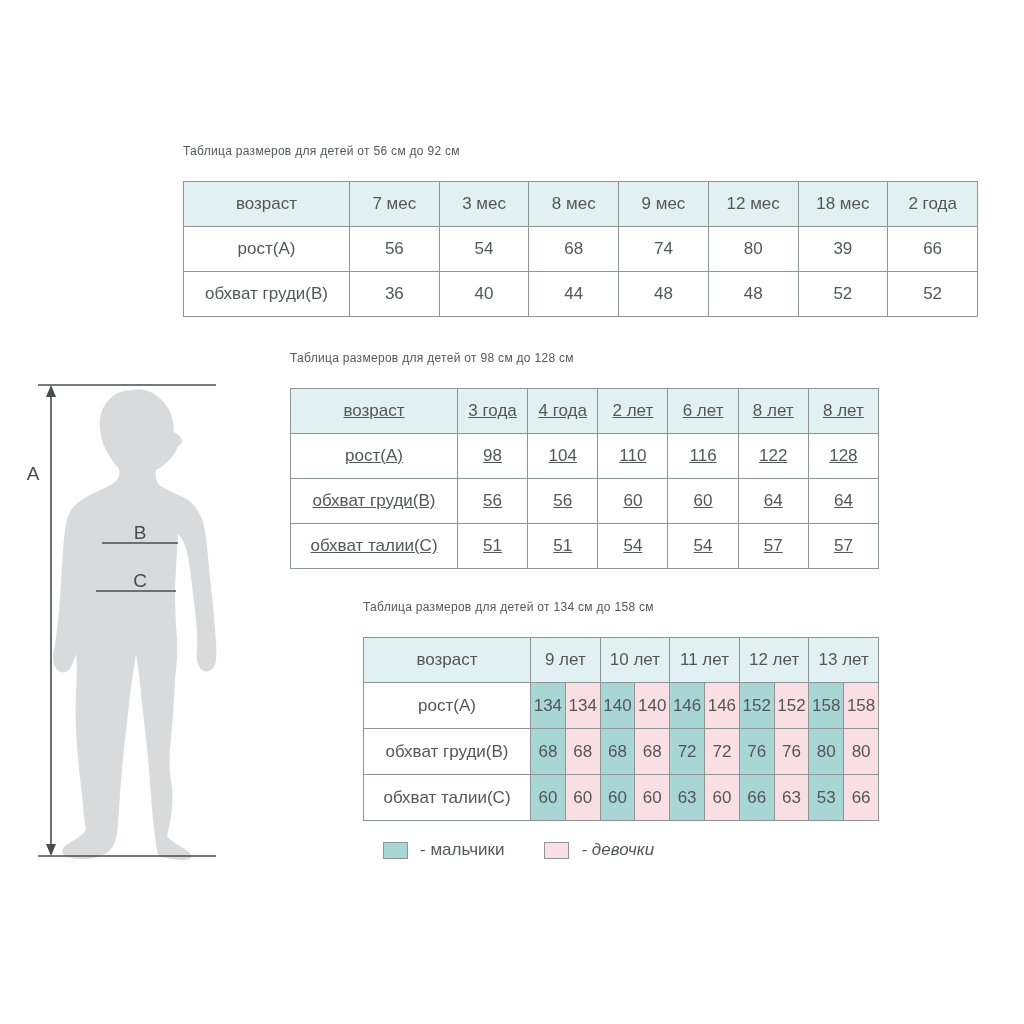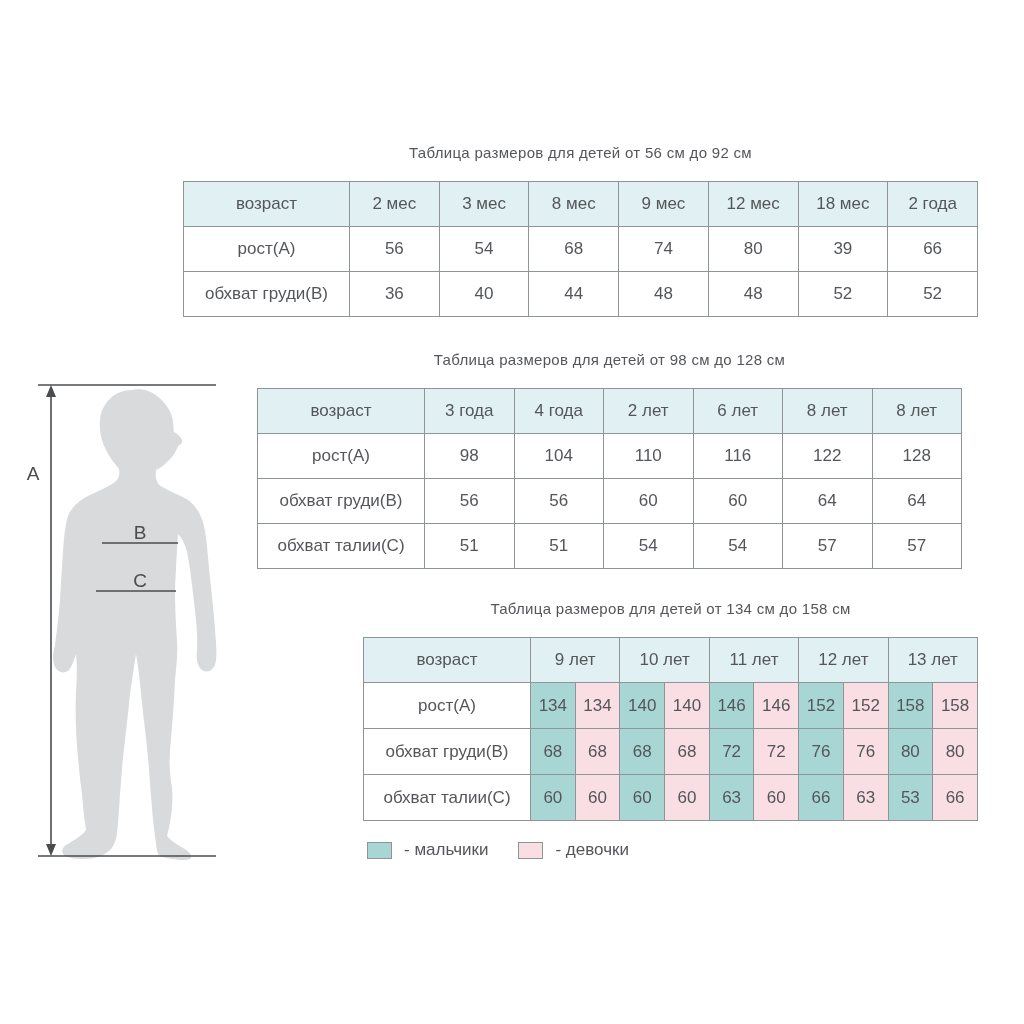--- a/index.html
+++ b/index.html
@@ -15,22 +15,22 @@
   html,body{width:1024px;height:1024px;background:#ffffff;overflow:hidden;}
   body{
     position:relative;
     font-family:"Liberation Sans", sans-serif;
     color:var(--text);
   }
   .table-block{position:absolute;}
   .table-title{
     position:absolute;
     left:0; right:0; top:-37px;
-    text-align:center;
-    font-size:15px;
+    text-align:left;
+    font-size:12px;
     letter-spacing:.3px;
     color:var(--text);
     white-space:nowrap;
   }
   table{
     border-collapse:collapse;
     table-layout:fixed;
     width:100%;
   }
   th,td{
@@ -38,39 +38,39 @@
     text-align:center;
     vertical-align:middle;
     font-weight:normal;
     font-size:17px;
     color:var(--text);
     padding:0;
     overflow:hidden;
   }
   thead th{background:var(--header-bg);}
   #t0{left:183px; top:181px; width:795px;}
-  #t1{left:257px; top:388px; width:705px;}
-  #t2{left:363px; top:637px; width:615px;border-radius:18px;}
+  #t1{left:290px; top:388px; width:589px;text-decoration:underline;}
+  #t2{left:363px; top:637px; width:516px;border-radius:18px;}
   #t0 tr,#t1 tr{height:45px;}
   #t2 tr{height:45px;}
   #t2 tbody tr{height:46px;}
   .label-col{width:166px;}
   #t1 .label-col,#t2 .label-col{width:167px;}
   td.boy{background:var(--boys);}
   td.girl{background:var(--girls);}
   
   .legend{
     position:absolute;
     left:367px; top:840px;
     display:flex;
     align-items:center;
     font-size:17px;
   }
-  .legend-item{display:flex;align-items:center;}
-  .legend-item + .legend-item{margin-left:30px;}
+  .legend-item{display:flex;align-items:center;margin-left:16px;}
+  .legend-item + .legend-item{margin-left:40px;font-style:italic;}
   .swatch{
     width:25px;height:17px;
     border:1px solid var(--border);
     margin-right:12px;
     display:inline-block;
   }
   .swatch.boys{background:var(--boys);}
   .swatch.girls{background:var(--girls);}
   
   .figure{
@@ -166,21 +166,21 @@
   <text x="120" y="219" text-anchor="middle">C</text>
   <line x1="76" y1="223" x2="156" y2="223" stroke="var(--line)" stroke-width="1.6"></line>
 </svg>
 
 <div class="table-block" id="t0">
   <div class="table-title">Таблица размеров для детей от 56 см до 92 см</div>
   <table>
       <thead>
         <tr>
           <th class="label-col">возраст</th>
-          <th>2 мес</th>
+          <th>7 мес</th>
           <th>3 мес</th>
           <th>8 мес</th>
           <th>9 мес</th>
           <th>12 мес</th>
           <th>18 мес</th>
           <th>2 года</th>
         </tr>
       </thead>
       <tbody>
         <tr>

